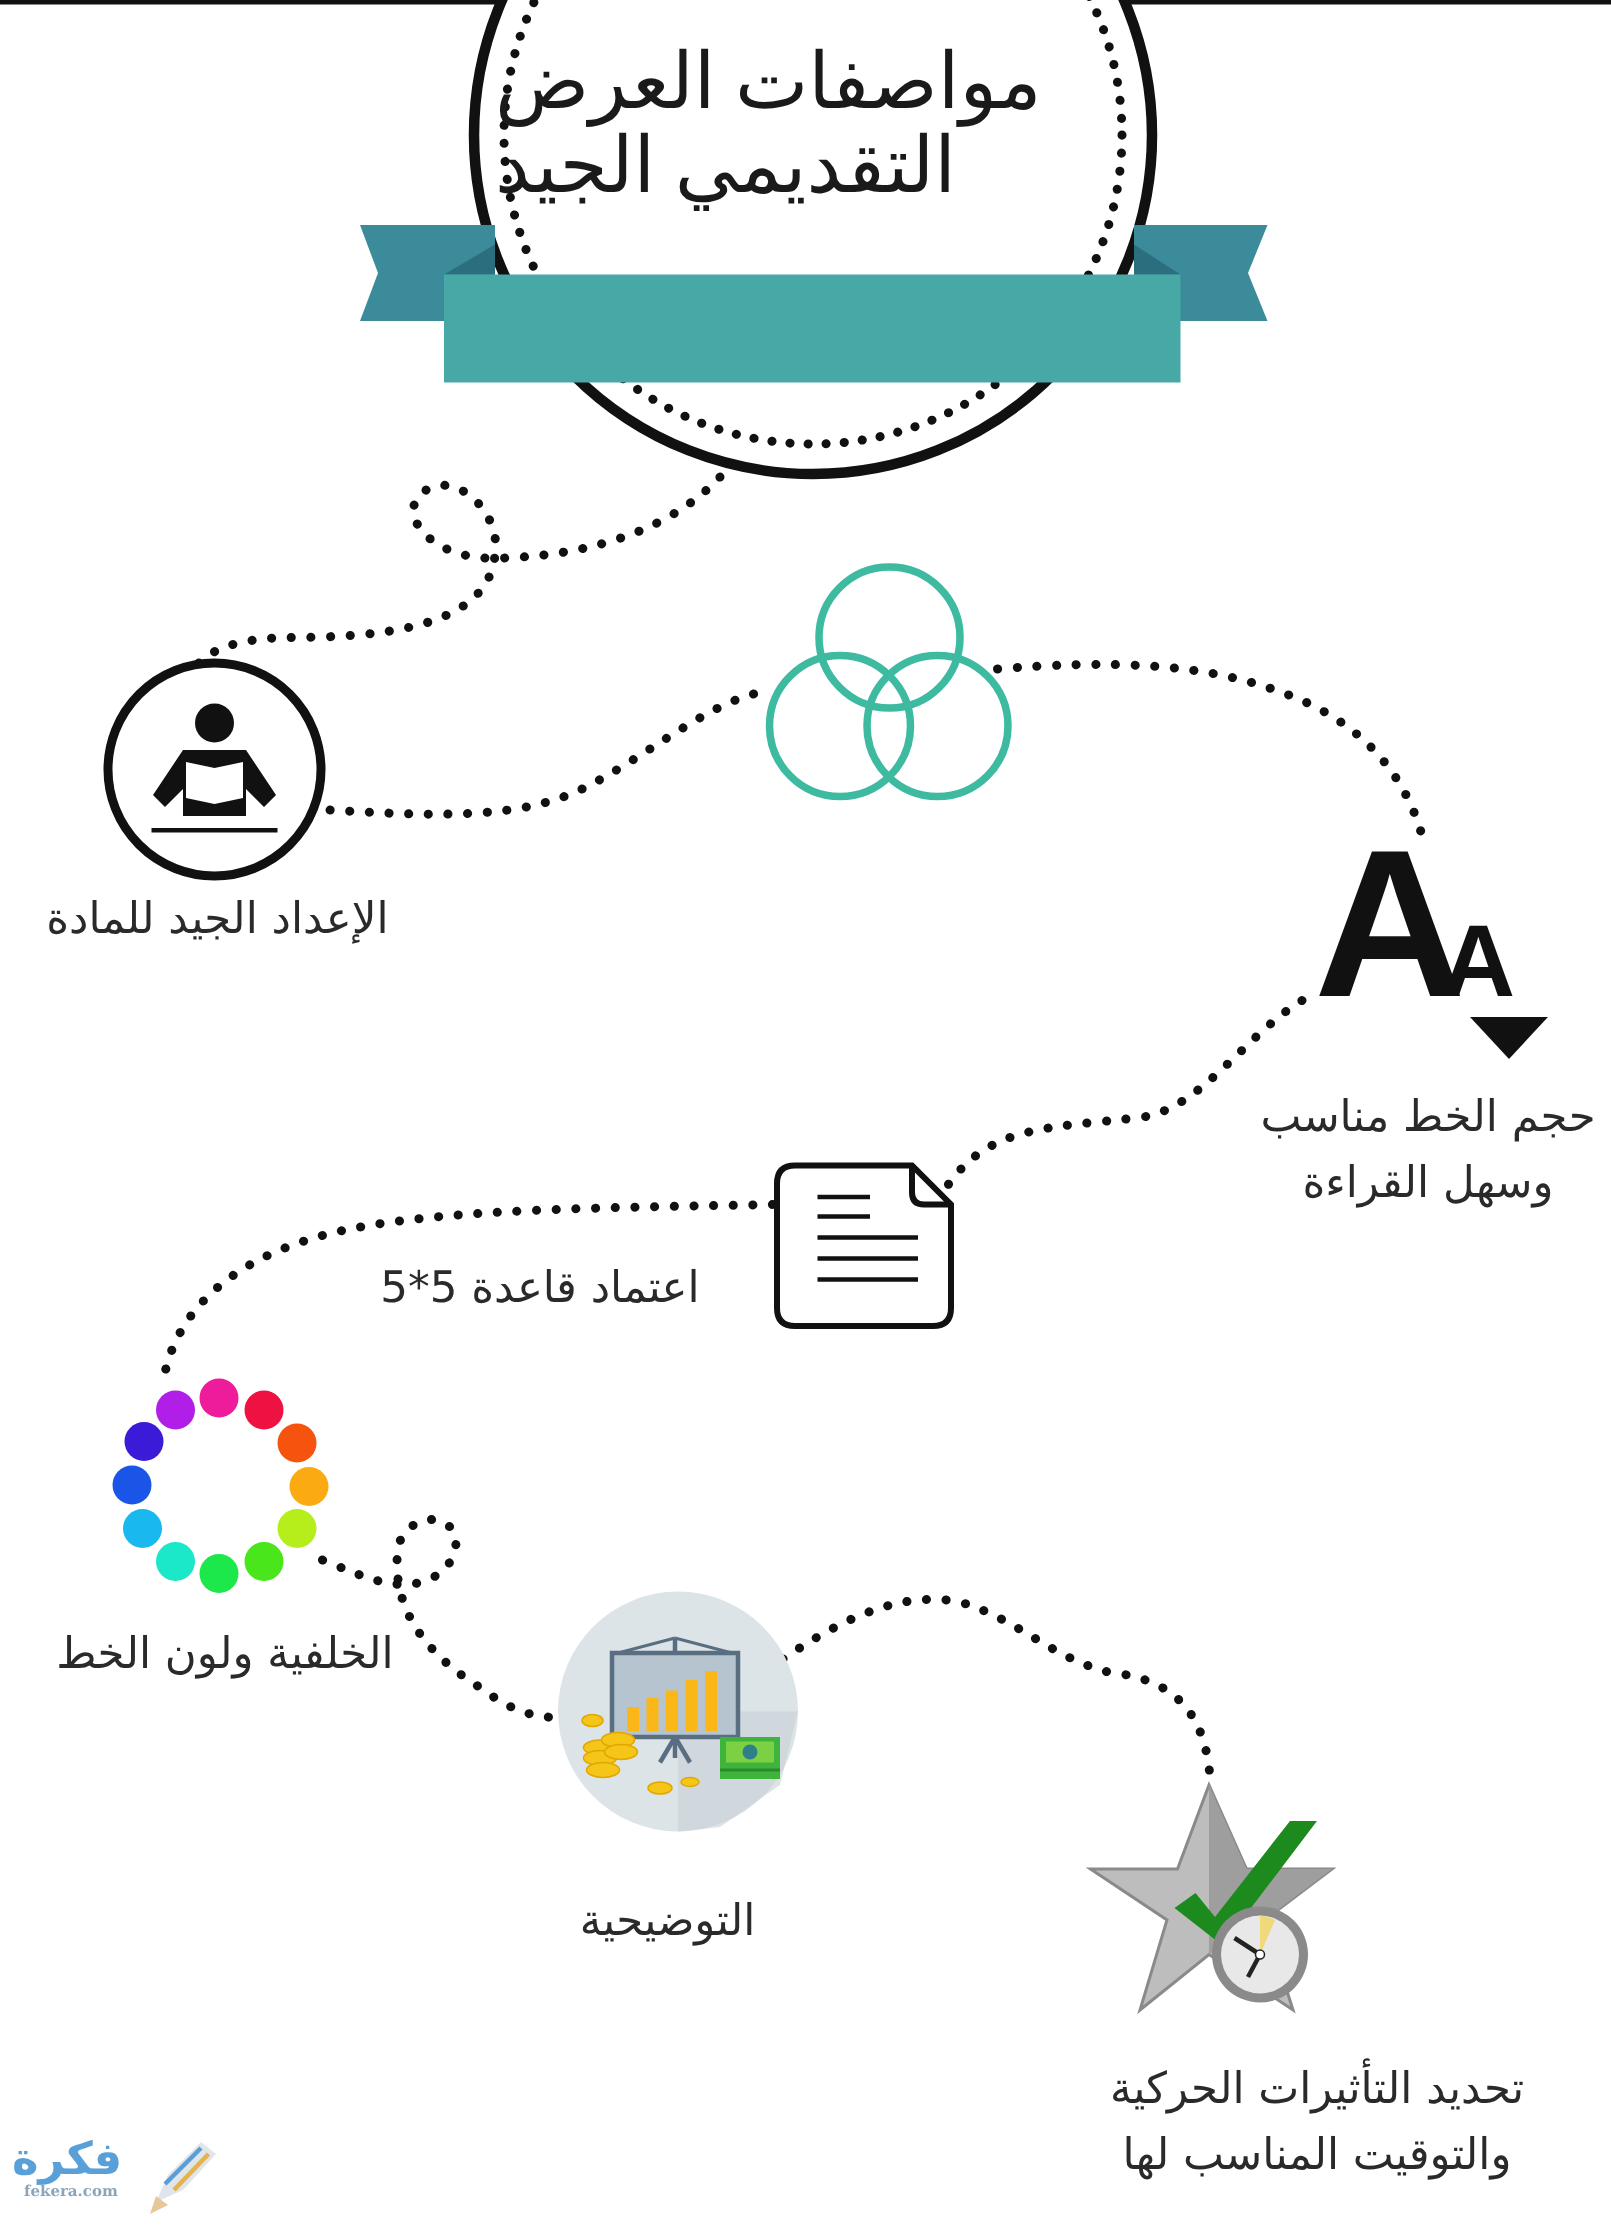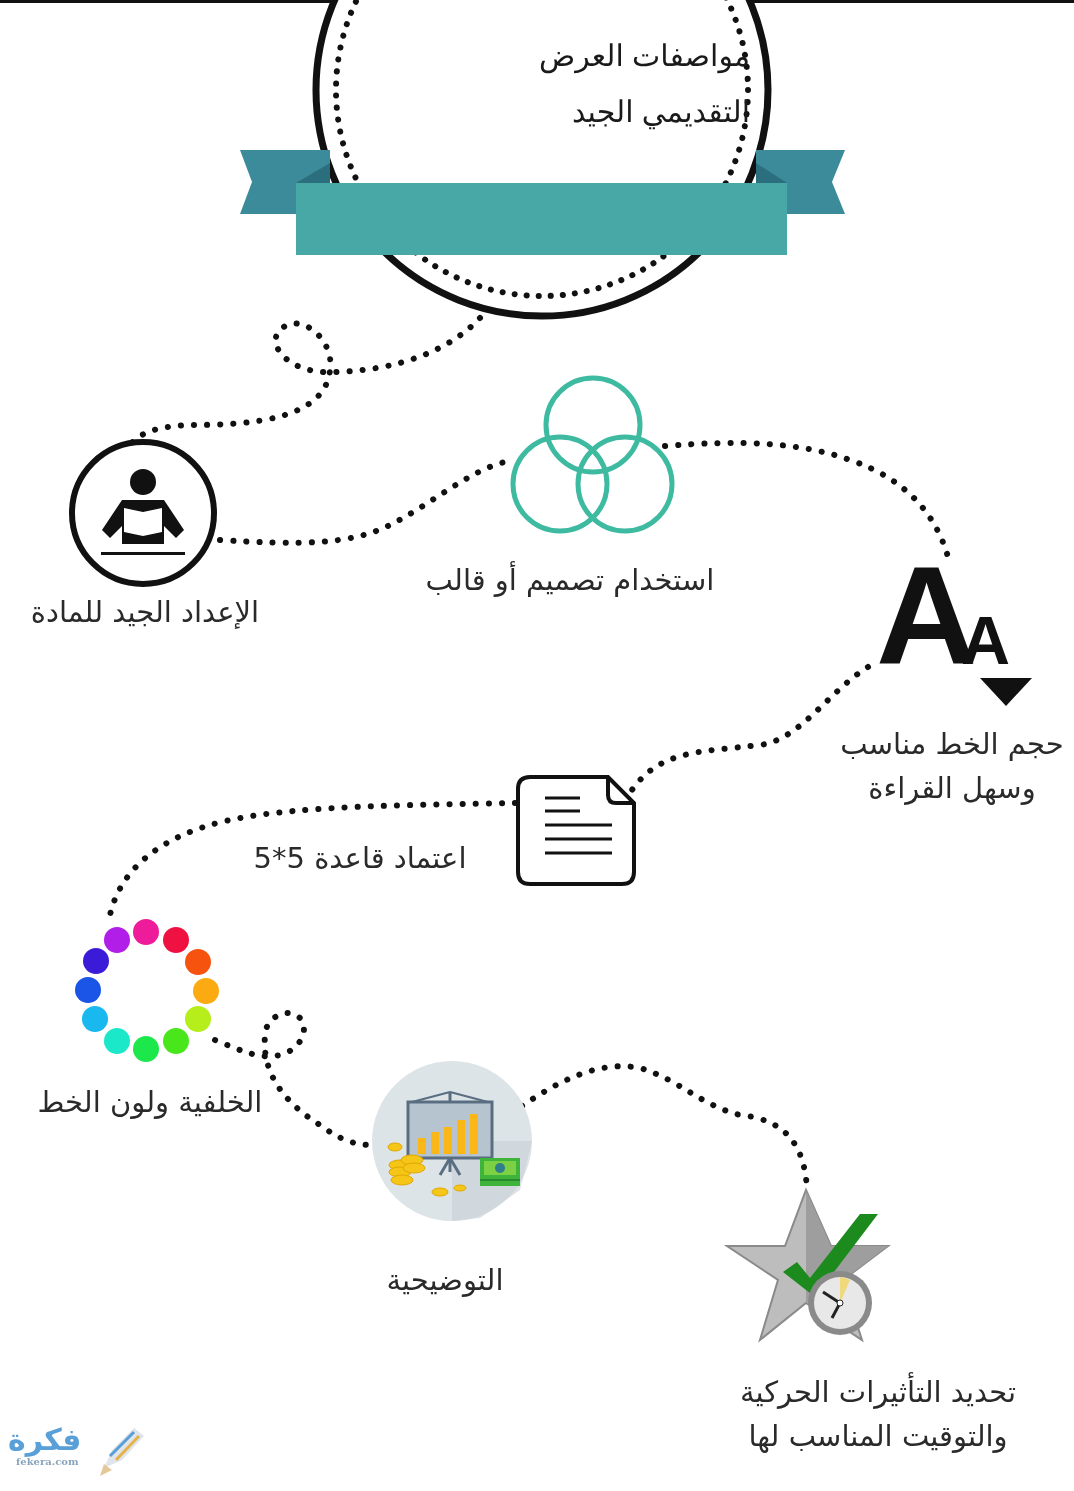--- a/index.html
+++ b/index.html
@@ -10,22 +10,22 @@
   }
   .topline { position: absolute; left: 0; top: 0; width: 1074px; height: 3px; background: #111; }
   .layer { position: absolute; left: 0; top: 0; width: 1074px; height: 1491px; }
   .label {
     position: absolute; direction: rtl; text-align: center;
     color: #2a2a2a; font-family: "DejaVu Sans", sans-serif;
     font-size: 29px; line-height: 44px; white-space: nowrap;
   }
   .title {
     position: absolute; left: 330px; top: 28px; width: 420px;
-    direction: rtl; text-align: right; color: #1a1a1a;
-    font-family: Liberation Sans, sans-serif; font-size: 30px; line-height: 56px;
+    direction: rtl; text-align: left; color: #1a1a1a;
+    font-family: Liberation Serif, serif; font-size: 52px; line-height: 56px;
   }
   .logo {
     position: absolute; left: 4px; top: 1422px; width: 150px; height: 56px;
   }
   .logo-text {
     position: absolute; left: 4px; top: 1; font-family: "DejaVu Sans", sans-serif;
     font-weight: bold; font-size: 30px; color: #5aa0d8; direction: rtl;
   }
   .logo-sub {
     position: absolute; left: 12px; top: 34px; font-family: "DejaVu Serif", serif;
@@ -166,21 +166,20 @@
 <div class="title">
   <div>مواصفات العرض</div>
   <div>التقديمي الجيد</div>
 </div>
 
 <div class="label" style="left:10px; top:590px; width:270px;">
   <div>الإعداد الجيد للمادة</div>
 </div>
 
 <div class="label" style="left:400px; top:558px; width:340px;">
-  <div>استخدام تصميم أو قالب</div>
 </div>
 
 <div class="label" style="left:822px; top:722px; width:260px;">
   <div>حجم الخط مناسب</div>
   <div>وسهل القراءة</div>
 </div>
 
 <div class="label" style="left:220px; top:836px; width:280px;">
   <div>اعتماد قاعدة 5*5</div>
 </div>

